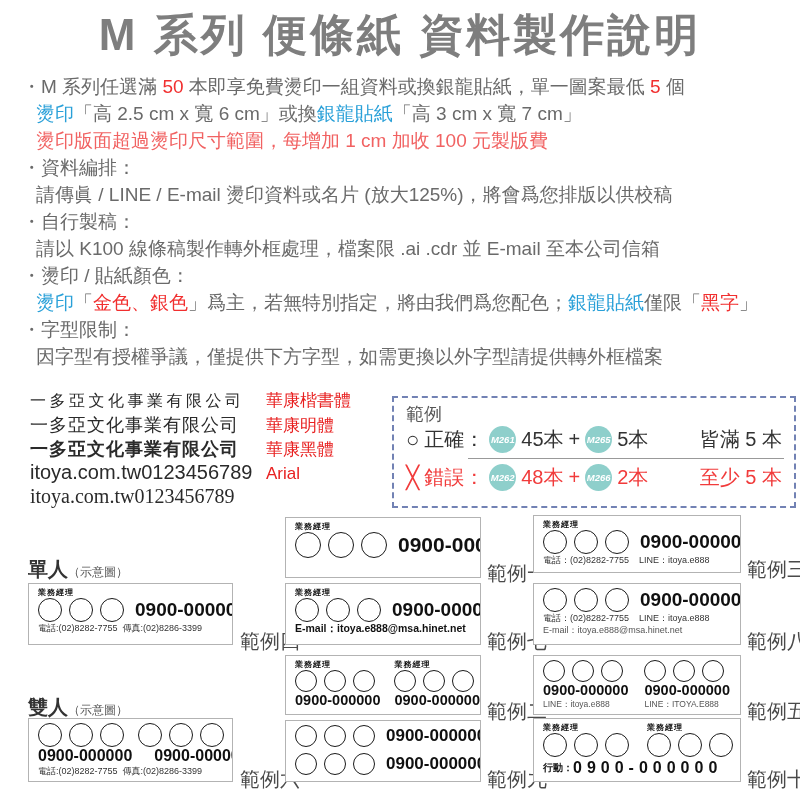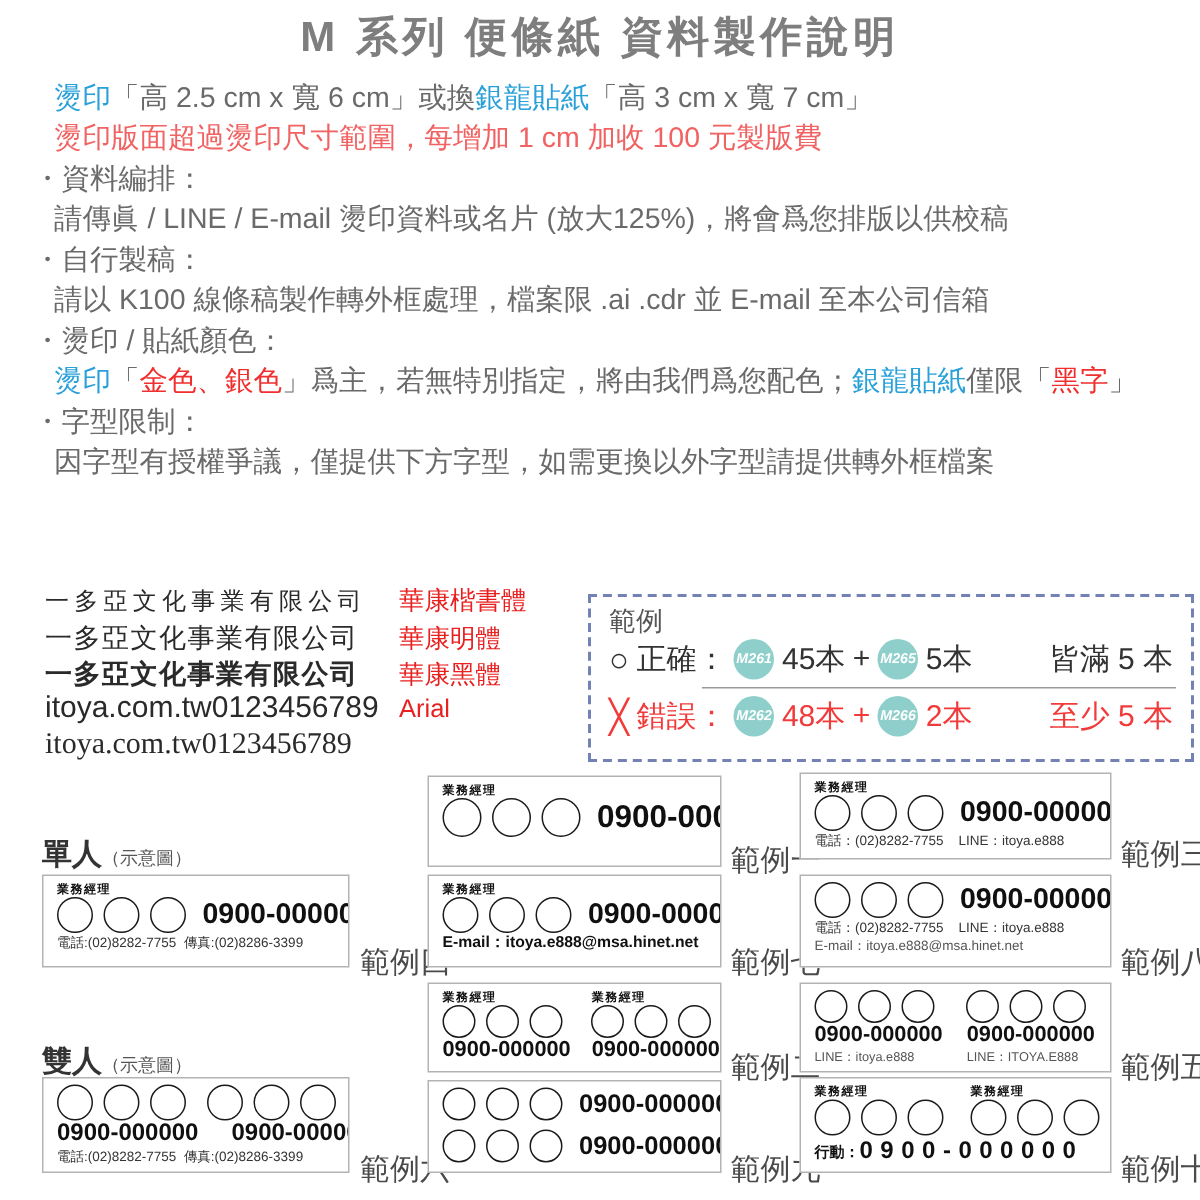--- a/index.html
+++ b/index.html
@@ -1,18 +1,18 @@
 <!DOCTYPE html>
 <html><head>
 <meta charset="utf-8">
 <style>
   html,body{margin:0;padding:0;background:#fff;}
   .page{position:relative;width:800px;height:800px;background:#fff;overflow:hidden;
         font-family:"Liberation Sans",sans-serif;}
-  .title{margin:6px 0 8px 0;text-align:center;font-size:28px;font-weight:bold;
+  .title{margin:6px 0 8px 0;text-align:center;font-size:44px;font-weight:bold;
          color:#7e7e7e;letter-spacing:3px;}
   .notes{margin-left:22px;font-size:19px;line-height:27px;color:#6a6a6a;}
   .nl{white-space:pre;}
   .ind{padding-left:14px;}
   .c-g{color:#6a6a6a}.c-r{color:#f12f2f}.c-rs{color:#f16262}.c-b{color:#29a0d8}
 
   
   .fonts{position:absolute;left:30px;top:389px;width:370px;}
   .frow{display:flex;align-items:baseline;height:24px;}
   .fsample{width:236px;color:#2a2a2a;font-size:18px;white-space:nowrap;}
@@ -69,20 +69,21 @@
   .mobnum{font-size:16px;font-weight:bold;color:#101010;letter-spacing:5px;white-space:nowrap;}
 </style>
 </head>
 <body>
 
 <div class="page">
 
   <h1 class="title">M 系列 便條紙 資料製作說明</h1>
 
   <div class="notes">
+    <div class="nl"><span class="c-g">・M 系列任選滿 </span><span class="c-r">50</span><span class="c-g"> 本即享免費燙印一組資料或換銀龍貼紙，單一圖案最低 </span><span class="c-r">5</span><span class="c-g"> 個</span></div>
     <div class="nl ind"><span class="c-b">燙印</span><span class="c-g">「高 2.5 cm x 寬 6 cm」或換</span><span class="c-b">銀龍貼紙</span><span class="c-g">「高 3 cm x 寬 7 cm」</span></div>
     <div class="nl ind"><span class="c-rs">燙印版面超過燙印尺寸範圍，每增加 1 cm 加收 100 元製版費</span></div>
     <div class="nl"><span class="c-g">・資料編排：</span></div>
     <div class="nl ind"><span class="c-g">請傳眞 / LINE / E-mail 燙印資料或名片 (放大125%)，將會爲您排版以供校稿</span></div>
     <div class="nl"><span class="c-g">・自行製稿：</span></div>
     <div class="nl ind"><span class="c-g">請以 K100 線條稿製作轉外框處理，檔案限 .ai .cdr 並 E-mail 至本公司信箱</span></div>
     <div class="nl"><span class="c-g">・燙印 / 貼紙顏色：</span></div>
     <div class="nl ind"><span class="c-b">燙印</span><span class="c-g">「</span><span class="c-r">金色、銀色</span><span class="c-g">」爲主，若無特別指定，將由我們爲您配色；</span><span class="c-b">銀龍貼紙</span><span class="c-g">僅限「</span><span class="c-r">黑字</span><span class="c-g">」</span></div>
     <div class="nl"><span class="c-g">・字型限制：</span></div>
     <div class="nl ind"><span class="c-g">因字型有授權爭議，僅提供下方字型，如需更換以外字型請提供轉外框檔案</span></div>

